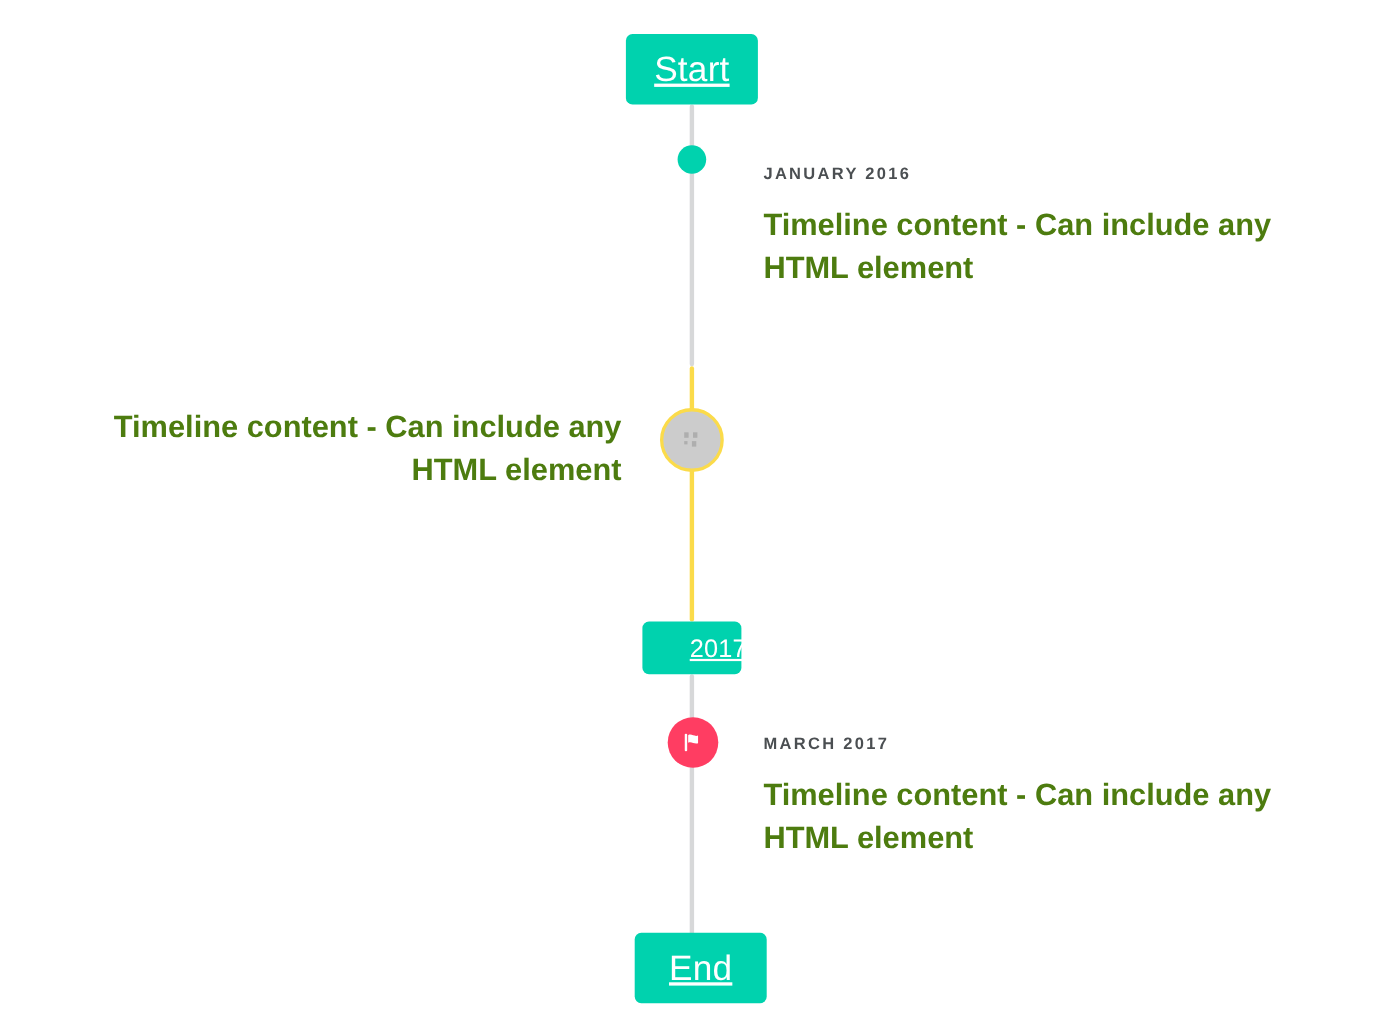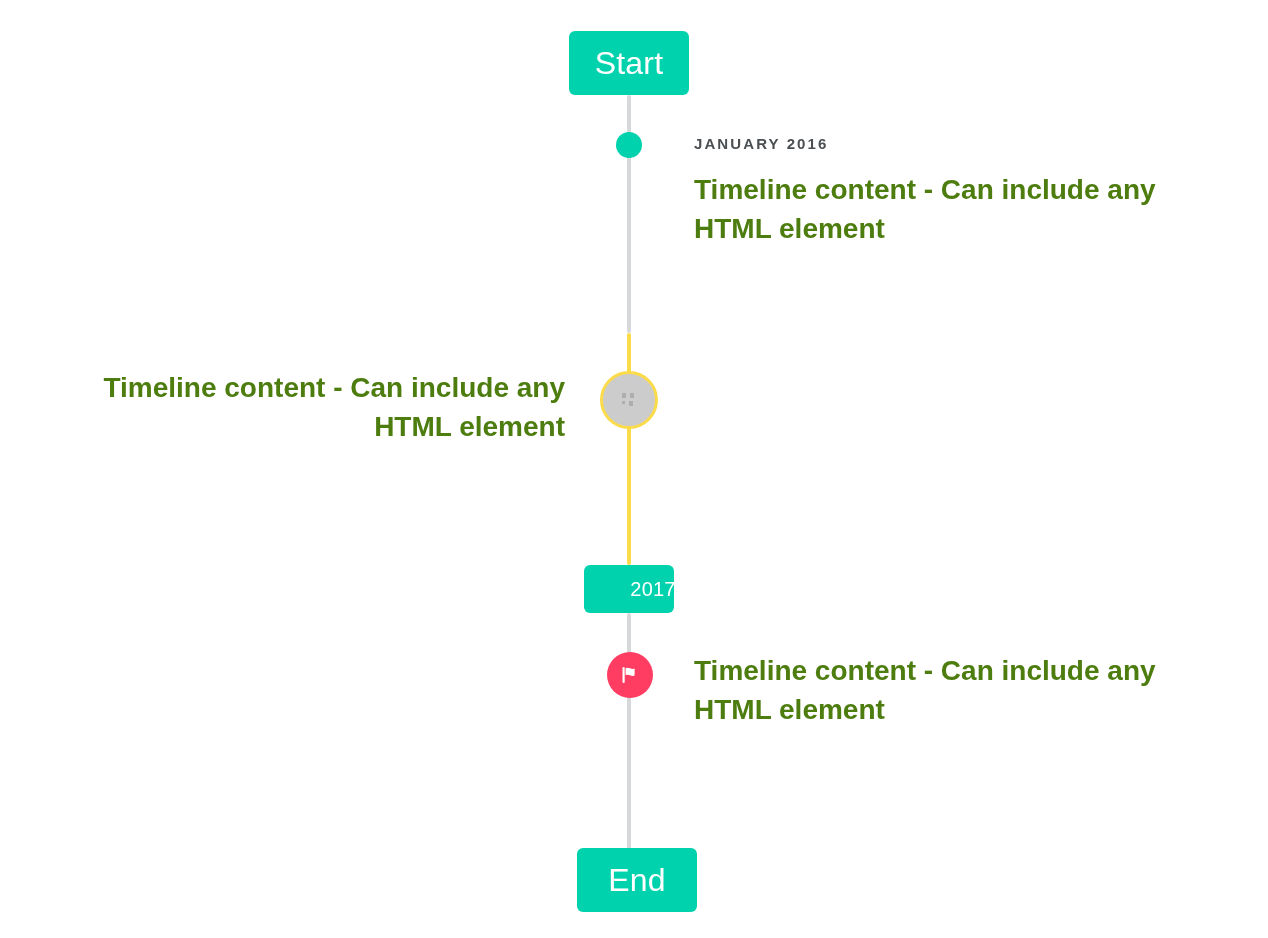--- a/index.html
+++ b/index.html
@@ -36,35 +36,36 @@
   .cap {
     position: absolute;
     background: #00d2ae;
     color: #ffffff;
     border-radius: 6px;
     display: flex;
     align-items: center;
     justify-content: center;
     box-sizing: border-box;
     letter-spacing: .2px;
+    text-decoration: underline;
   }
   .cap-start {
     left: 569px;  top: 31px;
     width: 120px; height: 64px;
     font-size: 32px;
   }
   .cap-end {
     left: 577px;  top: 848px;
     width: 120px; height: 64px;
     font-size: 32px;
   }
   .cap-year {
     left: 584px;  top: 565px;
     width: 90px;  height: 48px;
-    font-size: 20px;
+    font-size: 23px;
     padding-left: 48px;
   }
 
   
   .marker {
     position: absolute;
     border-radius: 50%;
     box-sizing: border-box;
     display: flex;
     align-items: center;
@@ -99,21 +100,21 @@
   .entry-right { left: 694px; width: 540px; text-align: left; }
   .entry-left  { left: 25px;  width: 540px; text-align: right; }
 
   .entry-date {
     font-size: 15px;
     font-weight: bold;
     letter-spacing: 2.1px;
     color: #4b4f52;
     text-transform: uppercase;
     line-height: 1.2;
-    margin: 1px 0 18px 0;
+    margin: 16px 0 18px 0;
   }
   .entry-body {
     font-size: 28px;
     color: #4d7c0f;
     line-height: 1.38;
     margin: 0;
     font-weight: 700;
   }
 
   .entry-jan { top: 134px; }
@@ -151,18 +152,19 @@
 
   <div class="cap cap-year">2017</div>
 
   <div class="marker marker-flag">
     <svg width="22" height="22" viewBox="0 0 22 22" aria-hidden="true">
       <rect x="3.5" y="3" width="2.2" height="16" rx="1" fill="#ffffff"></rect>
       <path d="M6.6 4.3 C9.6 2.6 12.6 6.2 15.6 4.6 L15.6 11.6 C12.6 13.2 9.6 9.6 6.6 11.3 Z" fill="#ffffff"></path>
     </svg>
   </div>
   <div class="entry entry-right entry-mar">
+    <div class="entry-date">March 2017</div>
     <div class="entry-body">Timeline content - Can include any HTML element</div>
   </div>
 
   <div class="cap cap-end">End</div>
 
 </div>
 
 </body></html>

